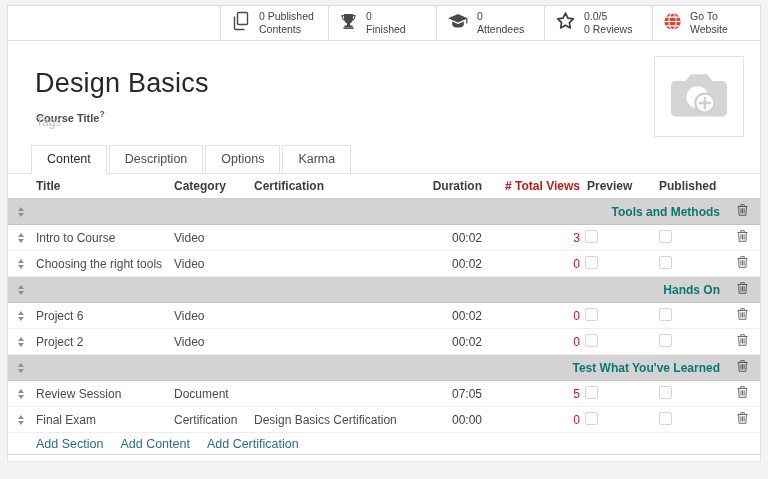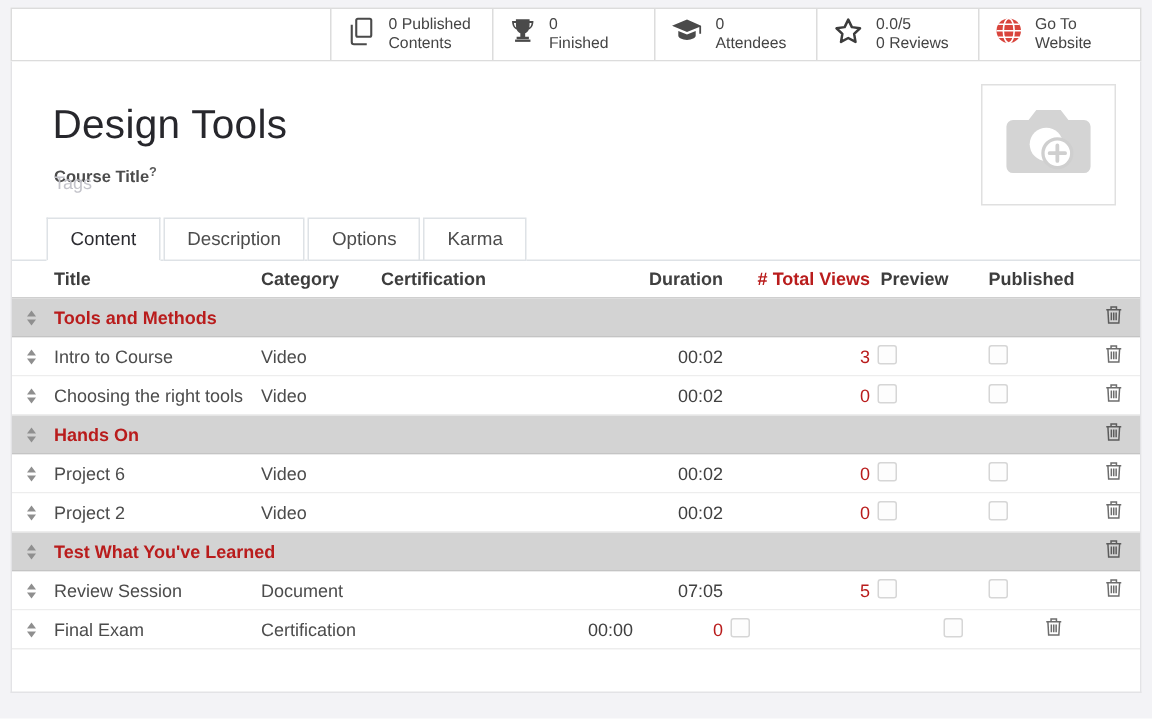--- a/index.html
+++ b/index.html
@@ -74,21 +74,21 @@
   }
   .thead { height:25px; font-weight:700; color:#3d3d3d; border-bottom:1px solid #cfcfcf; }
   .thead .c-dur, .thead .c-views { text-align:right; }
   .c-title { padding-left:2px; }
   .c-dur { text-align:right; color:#404040; }
   .c-views { text-align:right; color:#b91c1c; }
   .c-prev { padding-left:5px; }
   .c-pub { padding-left:49px; }
   .c-del { text-align:right; padding-right:12px; }
   .row-content { background:#fff; border-bottom:1px solid #ededed; cursor:pointer; }
-  .row-section { background:#d3d3d3; border-bottom:1px solid #c4c4c4; font-weight:700; color:#b91c1c; }
+  .row-section { background:#d3d3d3; border-bottom:1px solid #c4c4c4; font-weight:700; color:#0f766e;text-align:right; }
   .row-section .sec-title { grid-column:2 / 9; padding-left:2px; }
 
   .drag-handle { display:flex; flex-direction:column; align-items:center; gap:2px; cursor:grab; width:100%; }
   .drag-handle .t-up { width:0; height:0; border-left:3.5px solid transparent; border-right:3.5px solid transparent; border-bottom:4px solid #8f8f8f; }
   .drag-handle .t-dn { width:0; height:0; border-left:3.5px solid transparent; border-right:3.5px solid transparent; border-top:4px solid #8f8f8f; }
 
   .checkbox {
     display:inline-block; width:13px; height:13px;
     border:1px solid #d6d6d6; border-radius:2px; background:#fdfdfd; cursor:pointer;
   }
@@ -168,21 +168,21 @@
           <div>Website</div>
       </span>
     </div>
   </div>
 
   <div class="sheet">
 
     <div class="course-label">
       <span>Course Title</span><sup>?</sup>
     </div>
-    <div class="course-title">Design Tools</div>
+    <div class="course-title">Design Basics</div>
     <div class="tags-placeholder">Tags</div>
 
     <div class="image-box">
       <span>
         <svg width="62" height="52" viewBox="0 0 84 70">
           <path fill="#d4d4d4" d="M10 16h14l7-9h22l7 9h14a6 6 0 0 1 6 6v36a6 6 0 0 1-6 6H10a6 6 0 0 1-6-6V22a6 6 0 0 1 6-6z"></path>
           <circle cx="40" cy="38" r="15" fill="#fff"></circle>
           <path fill="#d4d4d4" d="M40 23a15 15 0 0 0-10 26 15 15 0 0 1 20-20 15 15 0 0 0-10-6z" opacity="0"></path>
           <circle cx="50" cy="46" r="13" fill="#fff" stroke="#cfcfcf" stroke-width="3"></circle>
           <path d="M50 39v14M43 46h14" stroke="#cfcfcf" stroke-width="3.4" stroke-linecap="round"></path>
@@ -353,30 +353,36 @@
           </span>
         </div>
       </div>
           <div class="trow row-content">
         <div class="drag-handle">
               <span class="t-up"></span>
               <span class="t-dn"></span>
             </div>
         <div class="c-title">Final Exam</div>
         <div>Certification</div>
+        <div>Design Basics Certification</div>
         <div class="c-dur">00:00</div>
         <div class="c-views">0</div>
         <div class="c-prev"><span class="checkbox"></span></div>
         <div class="c-pub"><span class="checkbox"></span></div>
         <div class="c-del">
           <span class="trash-btn">
             <svg width="11" height="12" viewBox="0 0 11 12" fill="none" stroke="#6d6d6d" stroke-width="1">
               <path d="M.5 2.5h10M3.7 2.5V.7h3.6v1.8M1.6 2.5l.5 8.8h6.8l.5-8.8M3.9 4.3v5.2M5.5 4.3v5.2M7.1 4.3v5.2"></path>
             </svg>
           </span>
         </div>
       </div>
         </div>
 
+      <div class="tfoot">
+        <a class="add-link">Add Section</a>
+        <a class="add-link">Add Content</a>
+        <a class="add-link">Add Certification</a>
+      </div>
     </div>
 
   </div>
 </div>
 
 </body></html>

